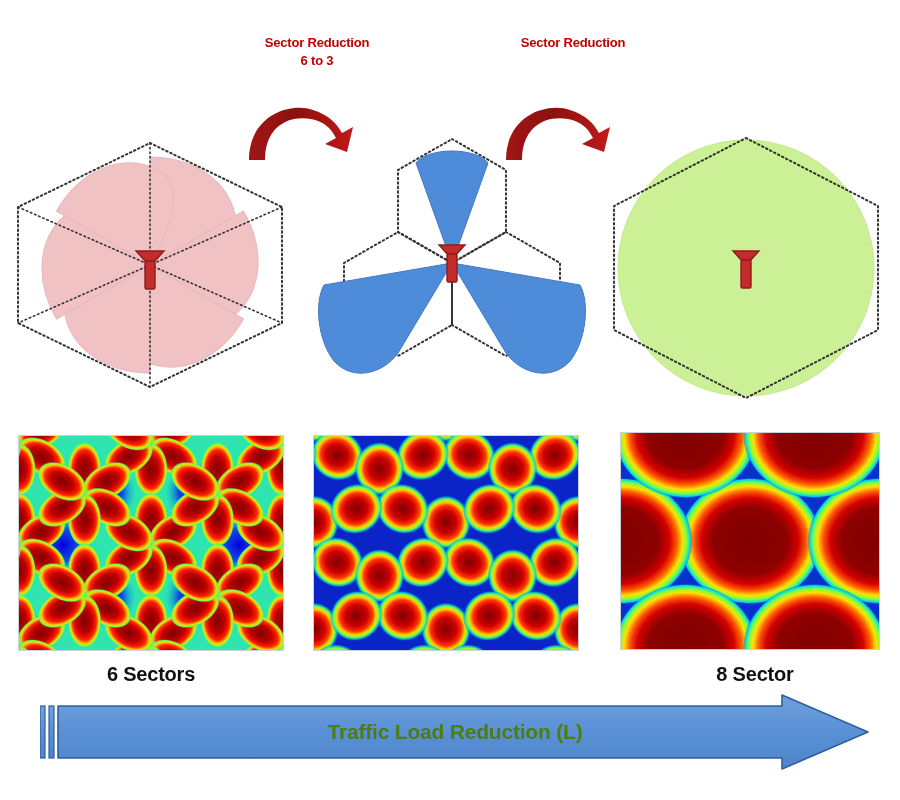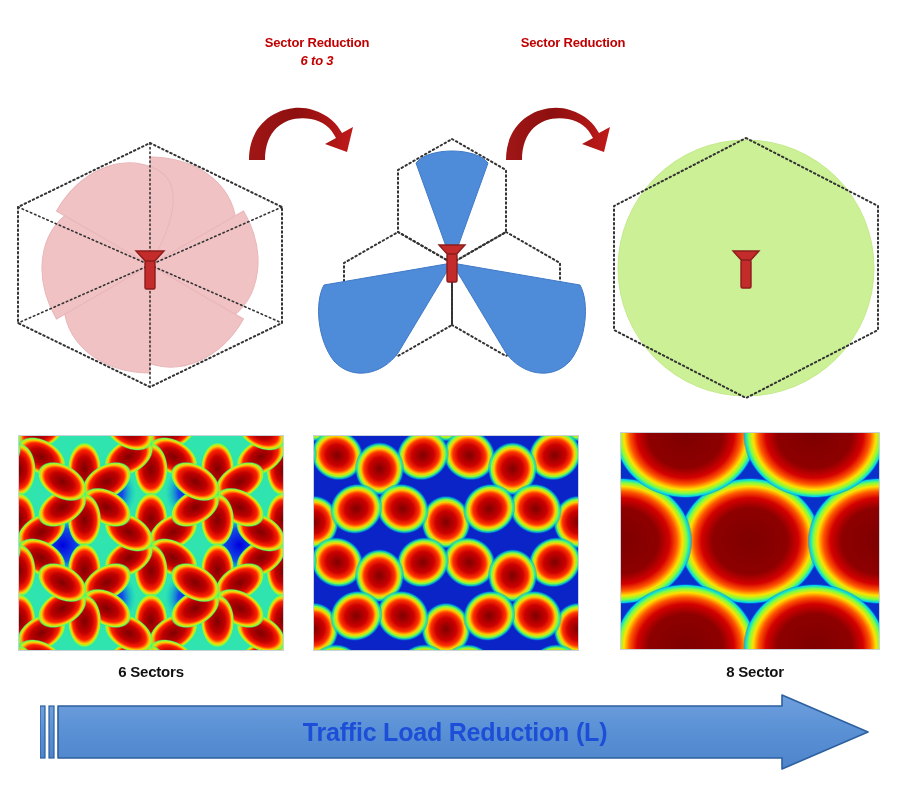--- a/index.html
+++ b/index.html
@@ -14,21 +14,21 @@
   .abs{position:absolute;}
 
   
   .step-head{
     text-align:center;
     font-weight:bold;
     font-size:13px;
     line-height:1.35;
     letter-spacing:-0.2px;
   }
-  .step-head .l2{display:block;font-style:italic;}
+  .step-head .l2{display:block;}
 
   
   .curved-arrow{display:block;}
 
   
   .cellpanel{position:absolute;}
 
   
   .heatmap{
     position:absolute;
@@ -36,33 +36,33 @@
     box-sizing:border-box;
     overflow:hidden;
   }
   .heatmap svg{display:block;width:100%;height:100%;}
 
   
   .caption{
     position:absolute;
     text-align:center;
     font-weight:bold;
-    font-size:15px;
+    font-size:20px;
     color:#111111;
     letter-spacing:-0.2px;
   }
 
   
   .banner{position:absolute;left:40px;top:694px;width:830px;height:76px;}
   .banner-label{
     position:absolute;
     left:0;top:0;width:830px;height:76px;
     display:flex;align-items:center;justify-content:center;
-    font-size:25px;font-weight:bold;
-    color:#1d4ed8;
+    font-size:21px;font-weight:bold;
+    color:#4d7c0f;
     letter-spacing:-0.2px;
     pointer-events:none;
   }
 </style>
 </head>
 <body>
 
 <div class="stage">
 
   <div class="step-head abs" style="left:232px;top:34px;width:170px;color:#c00000;">

